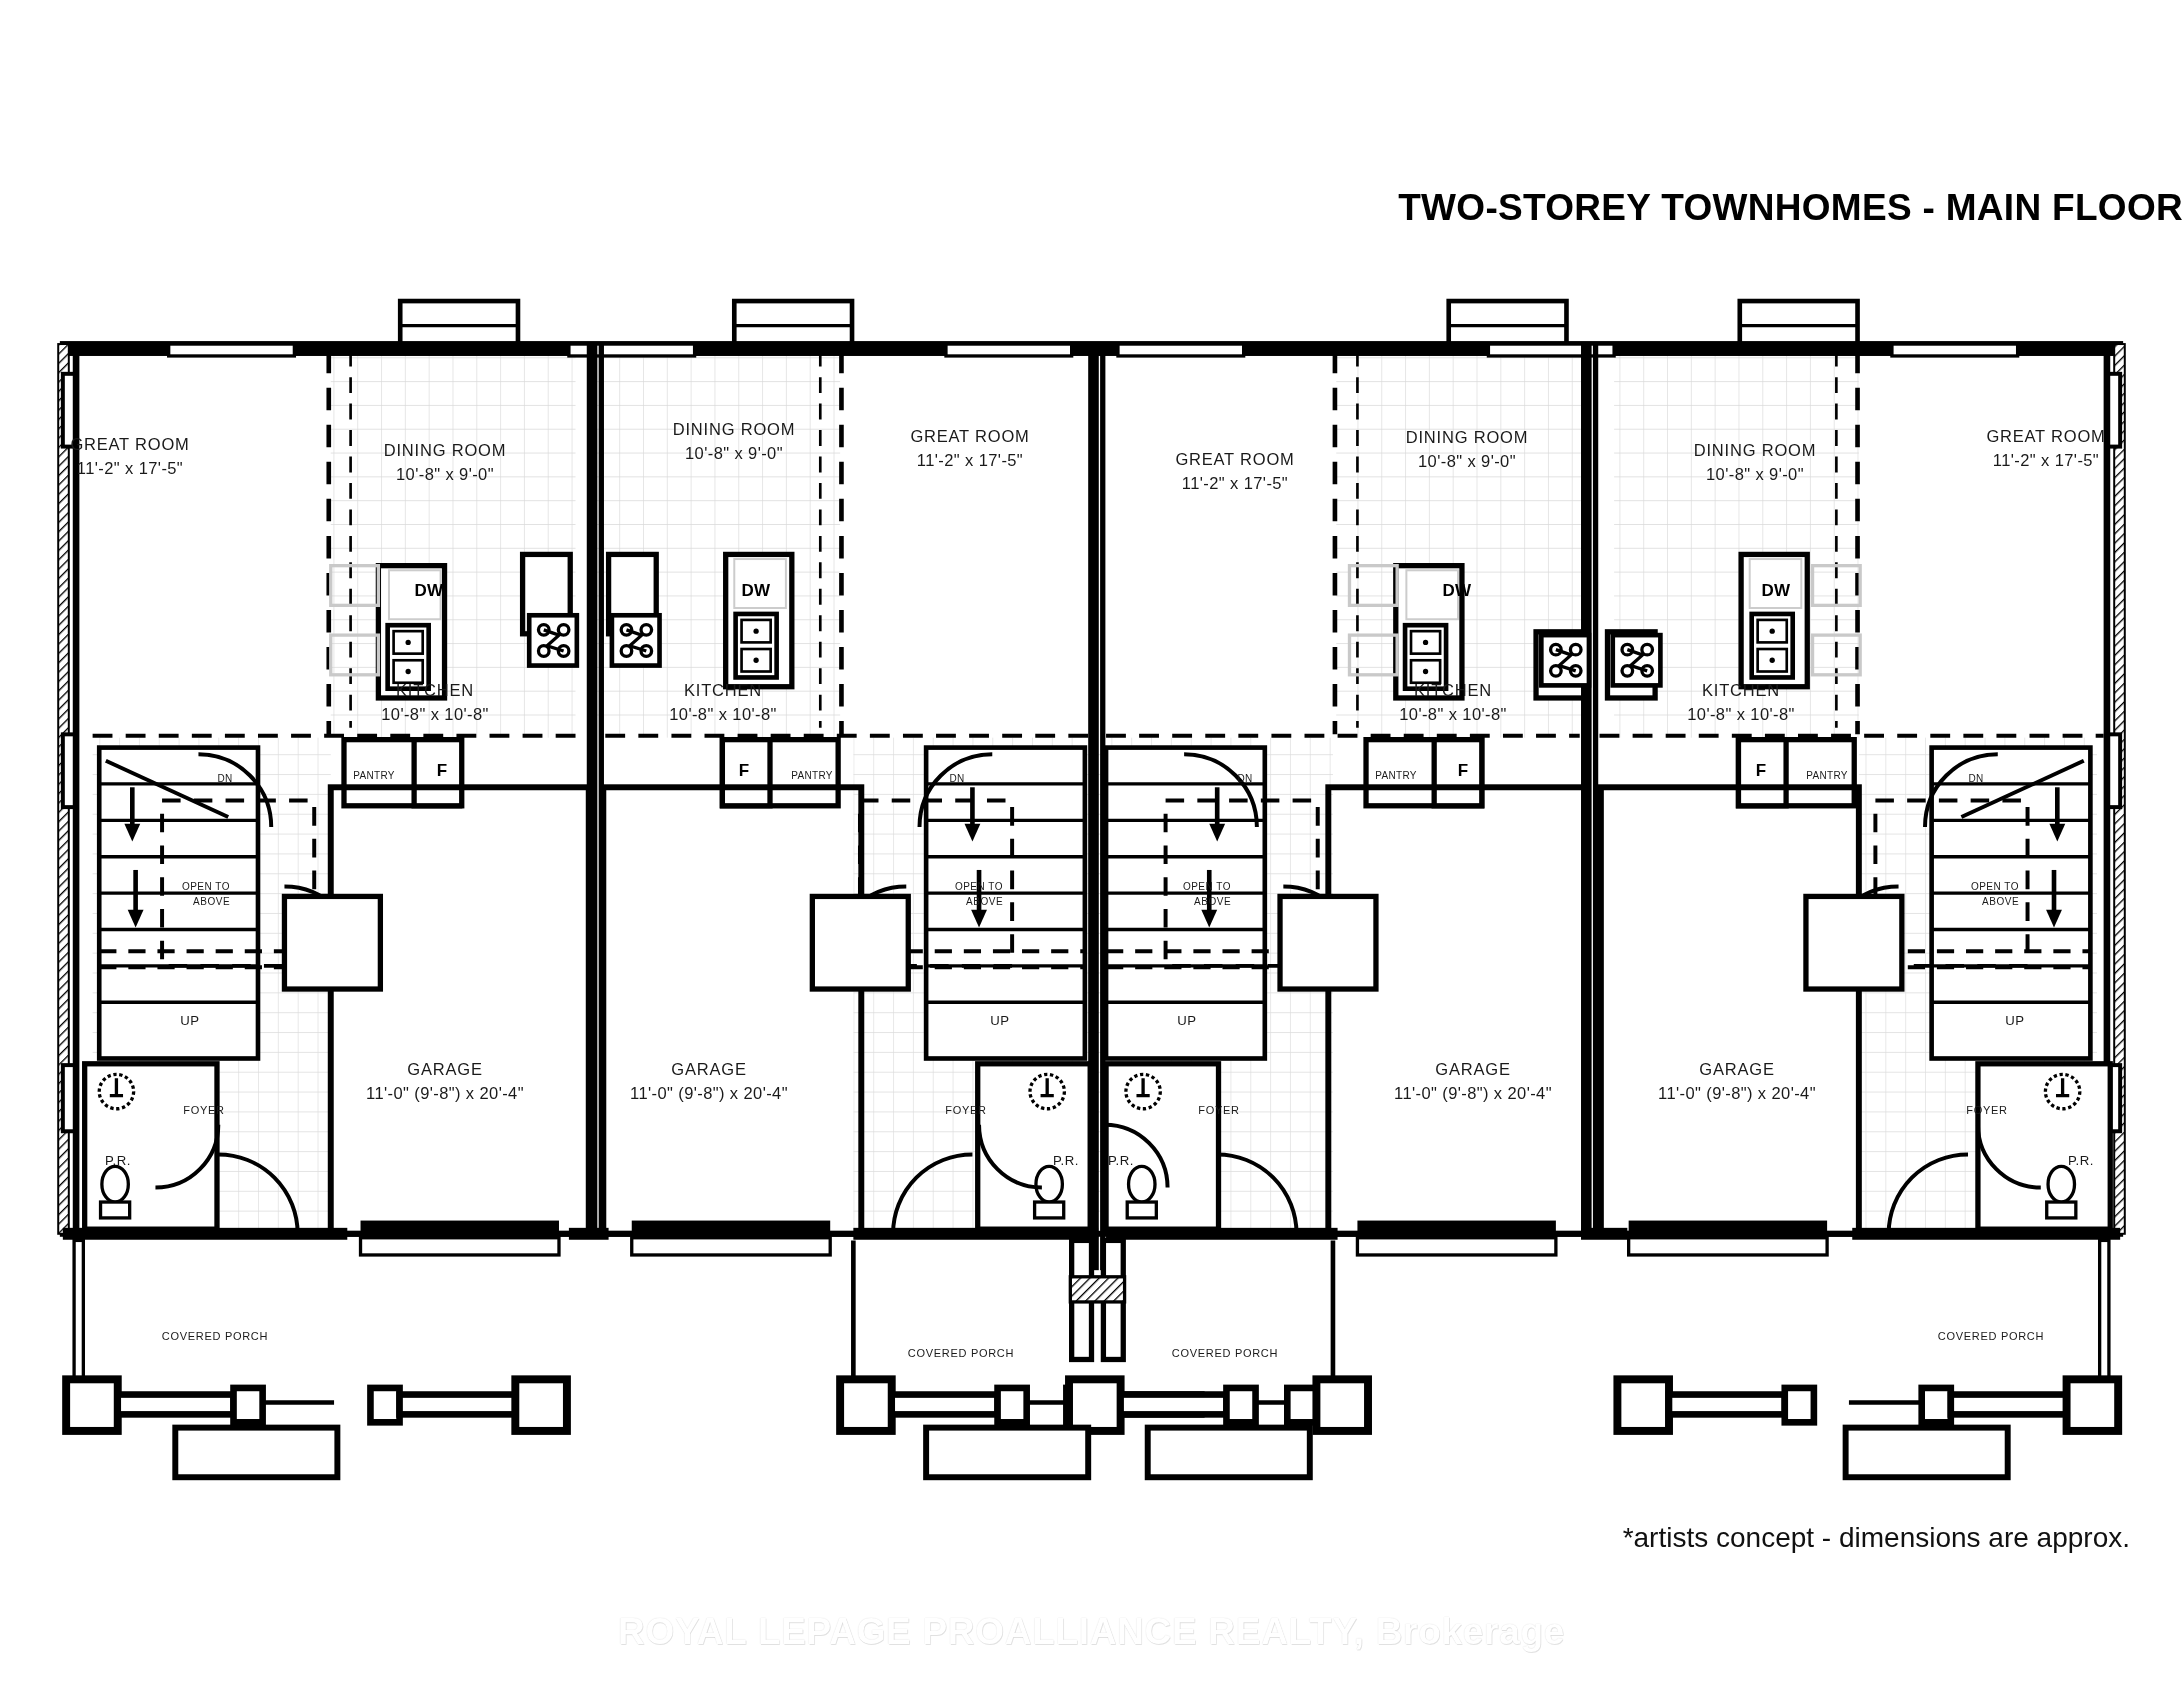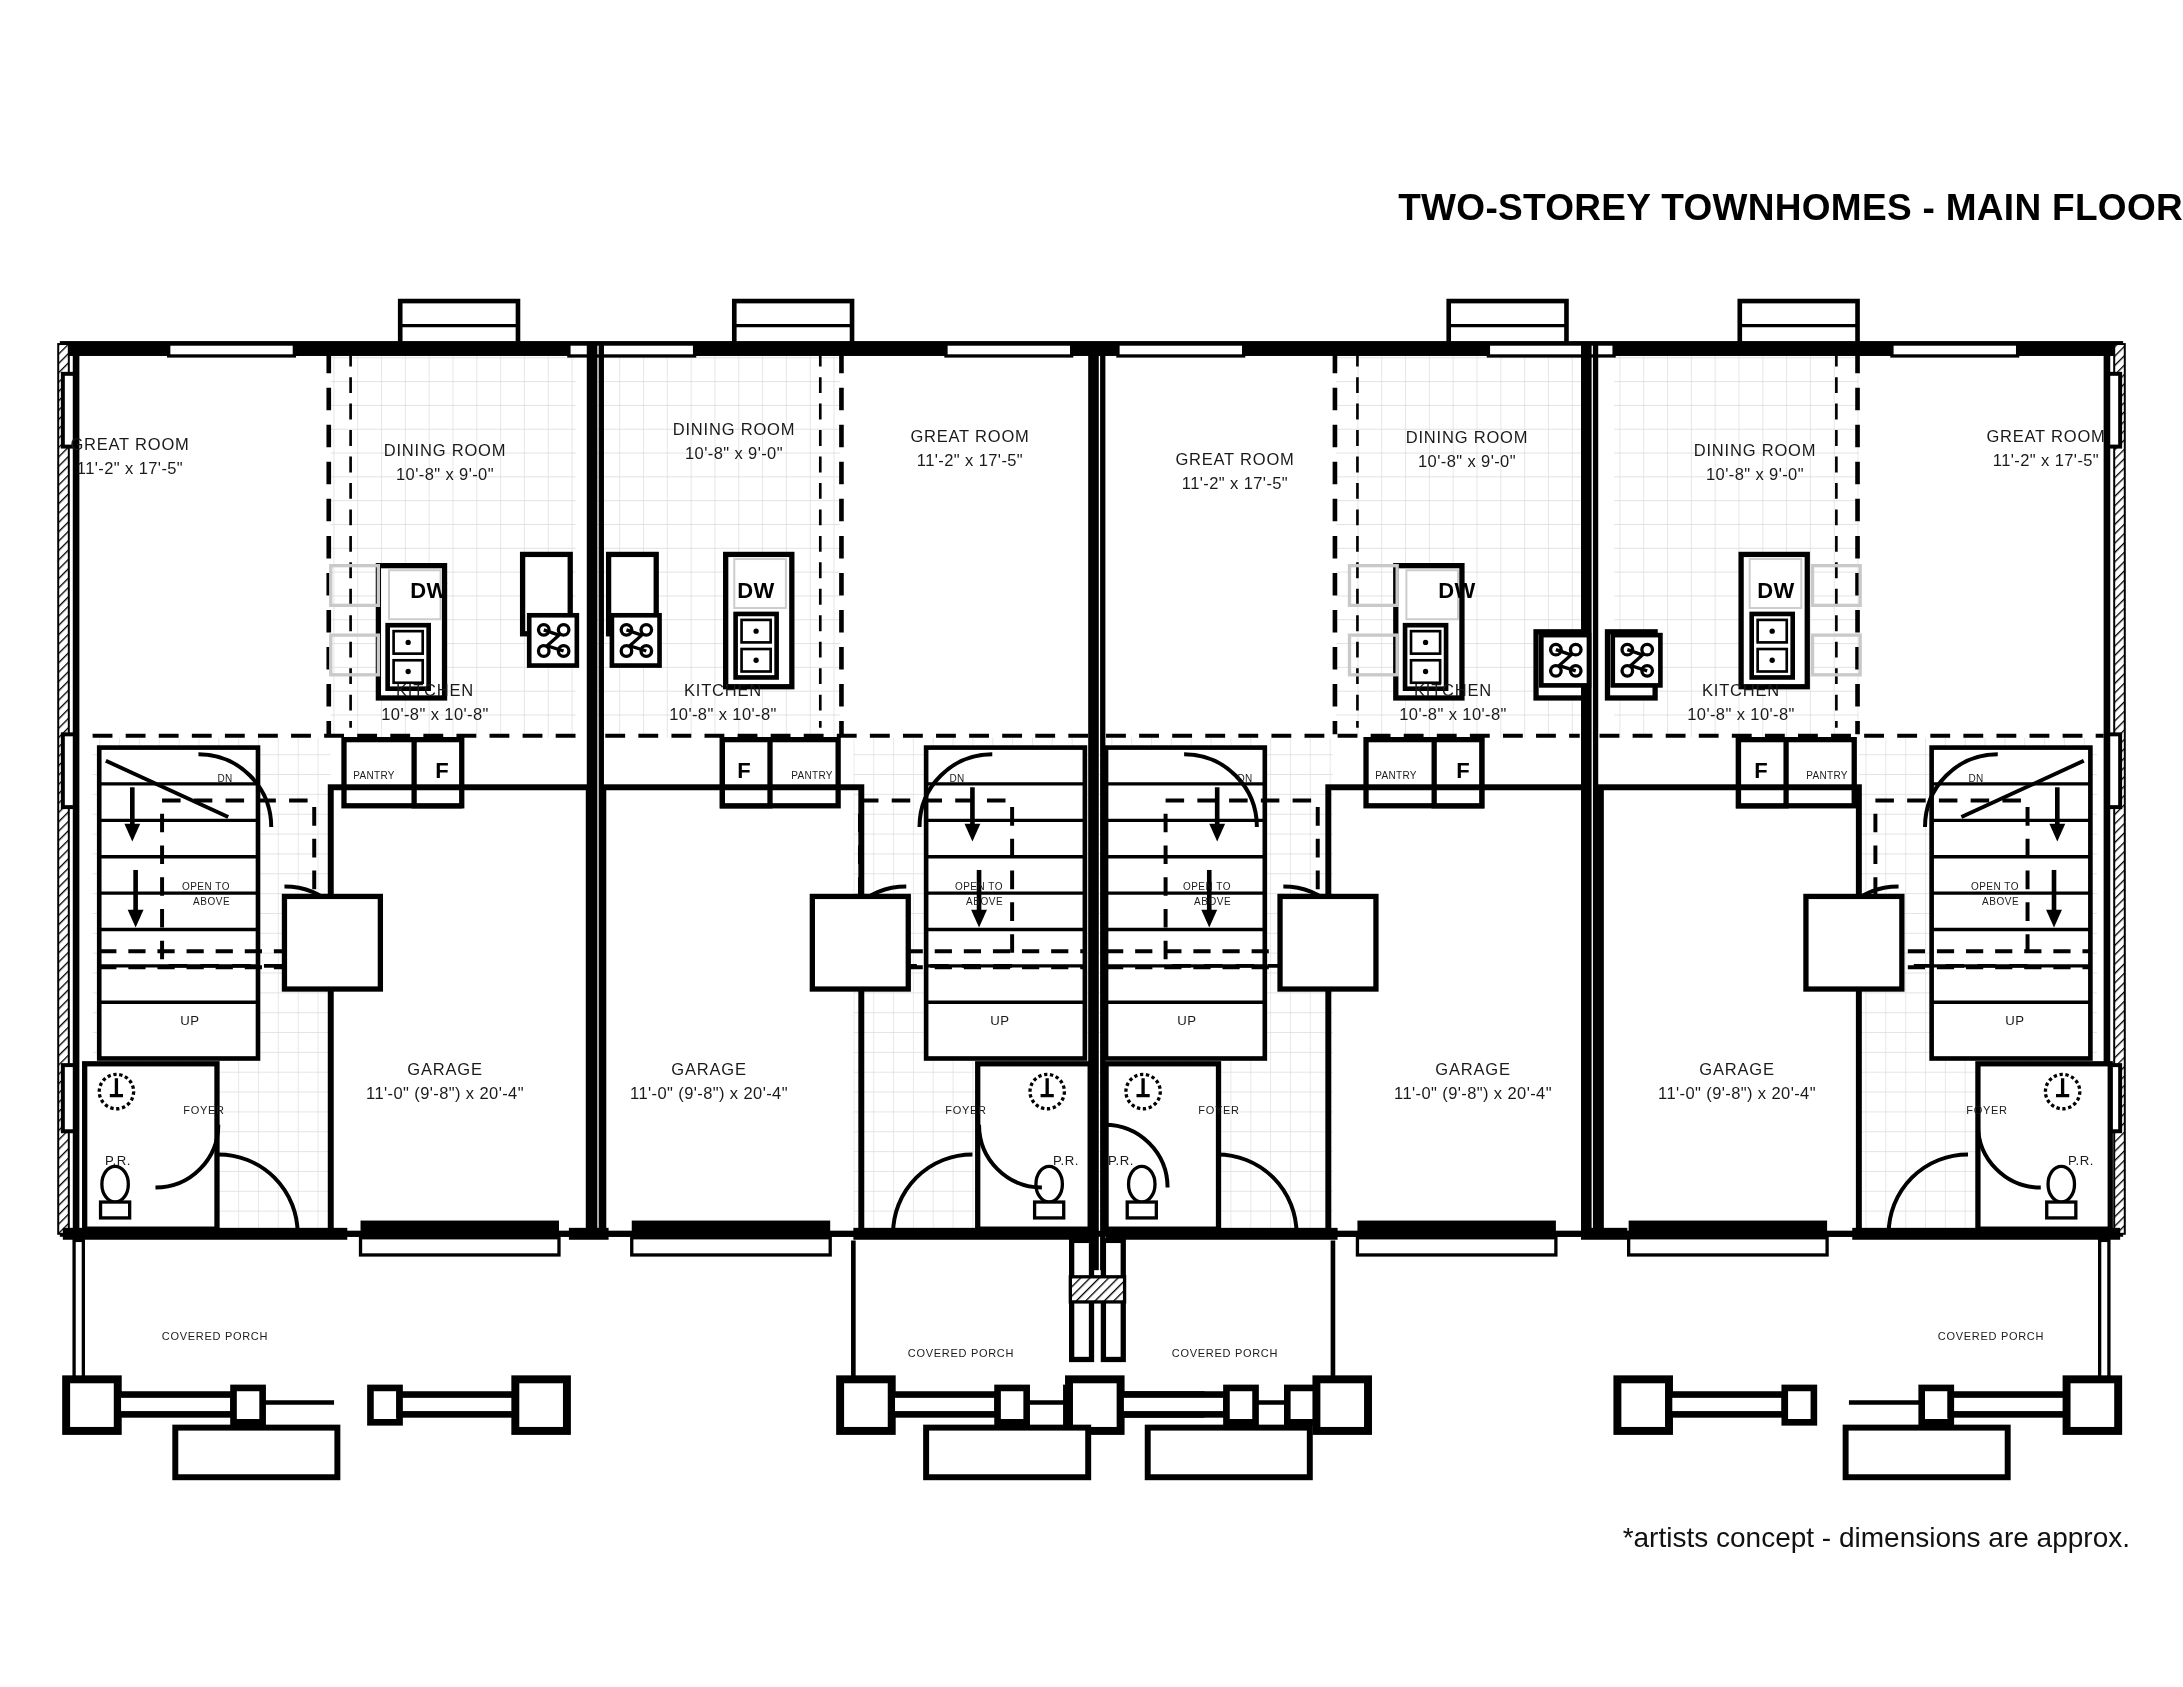--- a/index.html
+++ b/index.html
@@ -110,21 +110,21 @@
     position: absolute;
     font-size: 11px;
     letter-spacing: 0.7px;
     color: #1a1a1a;
     white-space: nowrap;
     transform: translate(-50%, -50%);
     font-family: "Liberation Sans", sans-serif;
   }
   .appliance-label {
     position: absolute;
-    font-size: 22px;
+    font-size: 17px;
     font-weight: bold;
     letter-spacing: 0.3px;
     color: #000000;
     white-space: nowrap;
     transform: translate(-50%, -50%);
     font-family: "Liberation Sans", sans-serif;
   }
   .open-above {
     position: absolute;
     font-size: 10px;
@@ -654,15 +654,16 @@
   </div>
   <div class="small-label" style="left:2015px; top:1020px;">UP</div>
   <div class="tiny-label" style="left:1976px; top:778px;">DN</div>
   <div class="small-label" style="left:2081px; top:1160px;">P.R.</div>
   <div class="tiny-label" style="left:1827px; top:775px;">PANTRY</div>
   <div class="appliance-label" style="left:1761px; top:771px;">F</div>
   <div class="appliance-label" style="left:1776px; top:591px;">DW</div>
 
   <div class="disclaimer">*artists concept - dimensions are approx.</div>
 
+  <div class="watermark">ROYAL LEPAGE PROALLIANCE REALTY, Brokerage</div>
 
 </div>
 
 
 </body></html>

